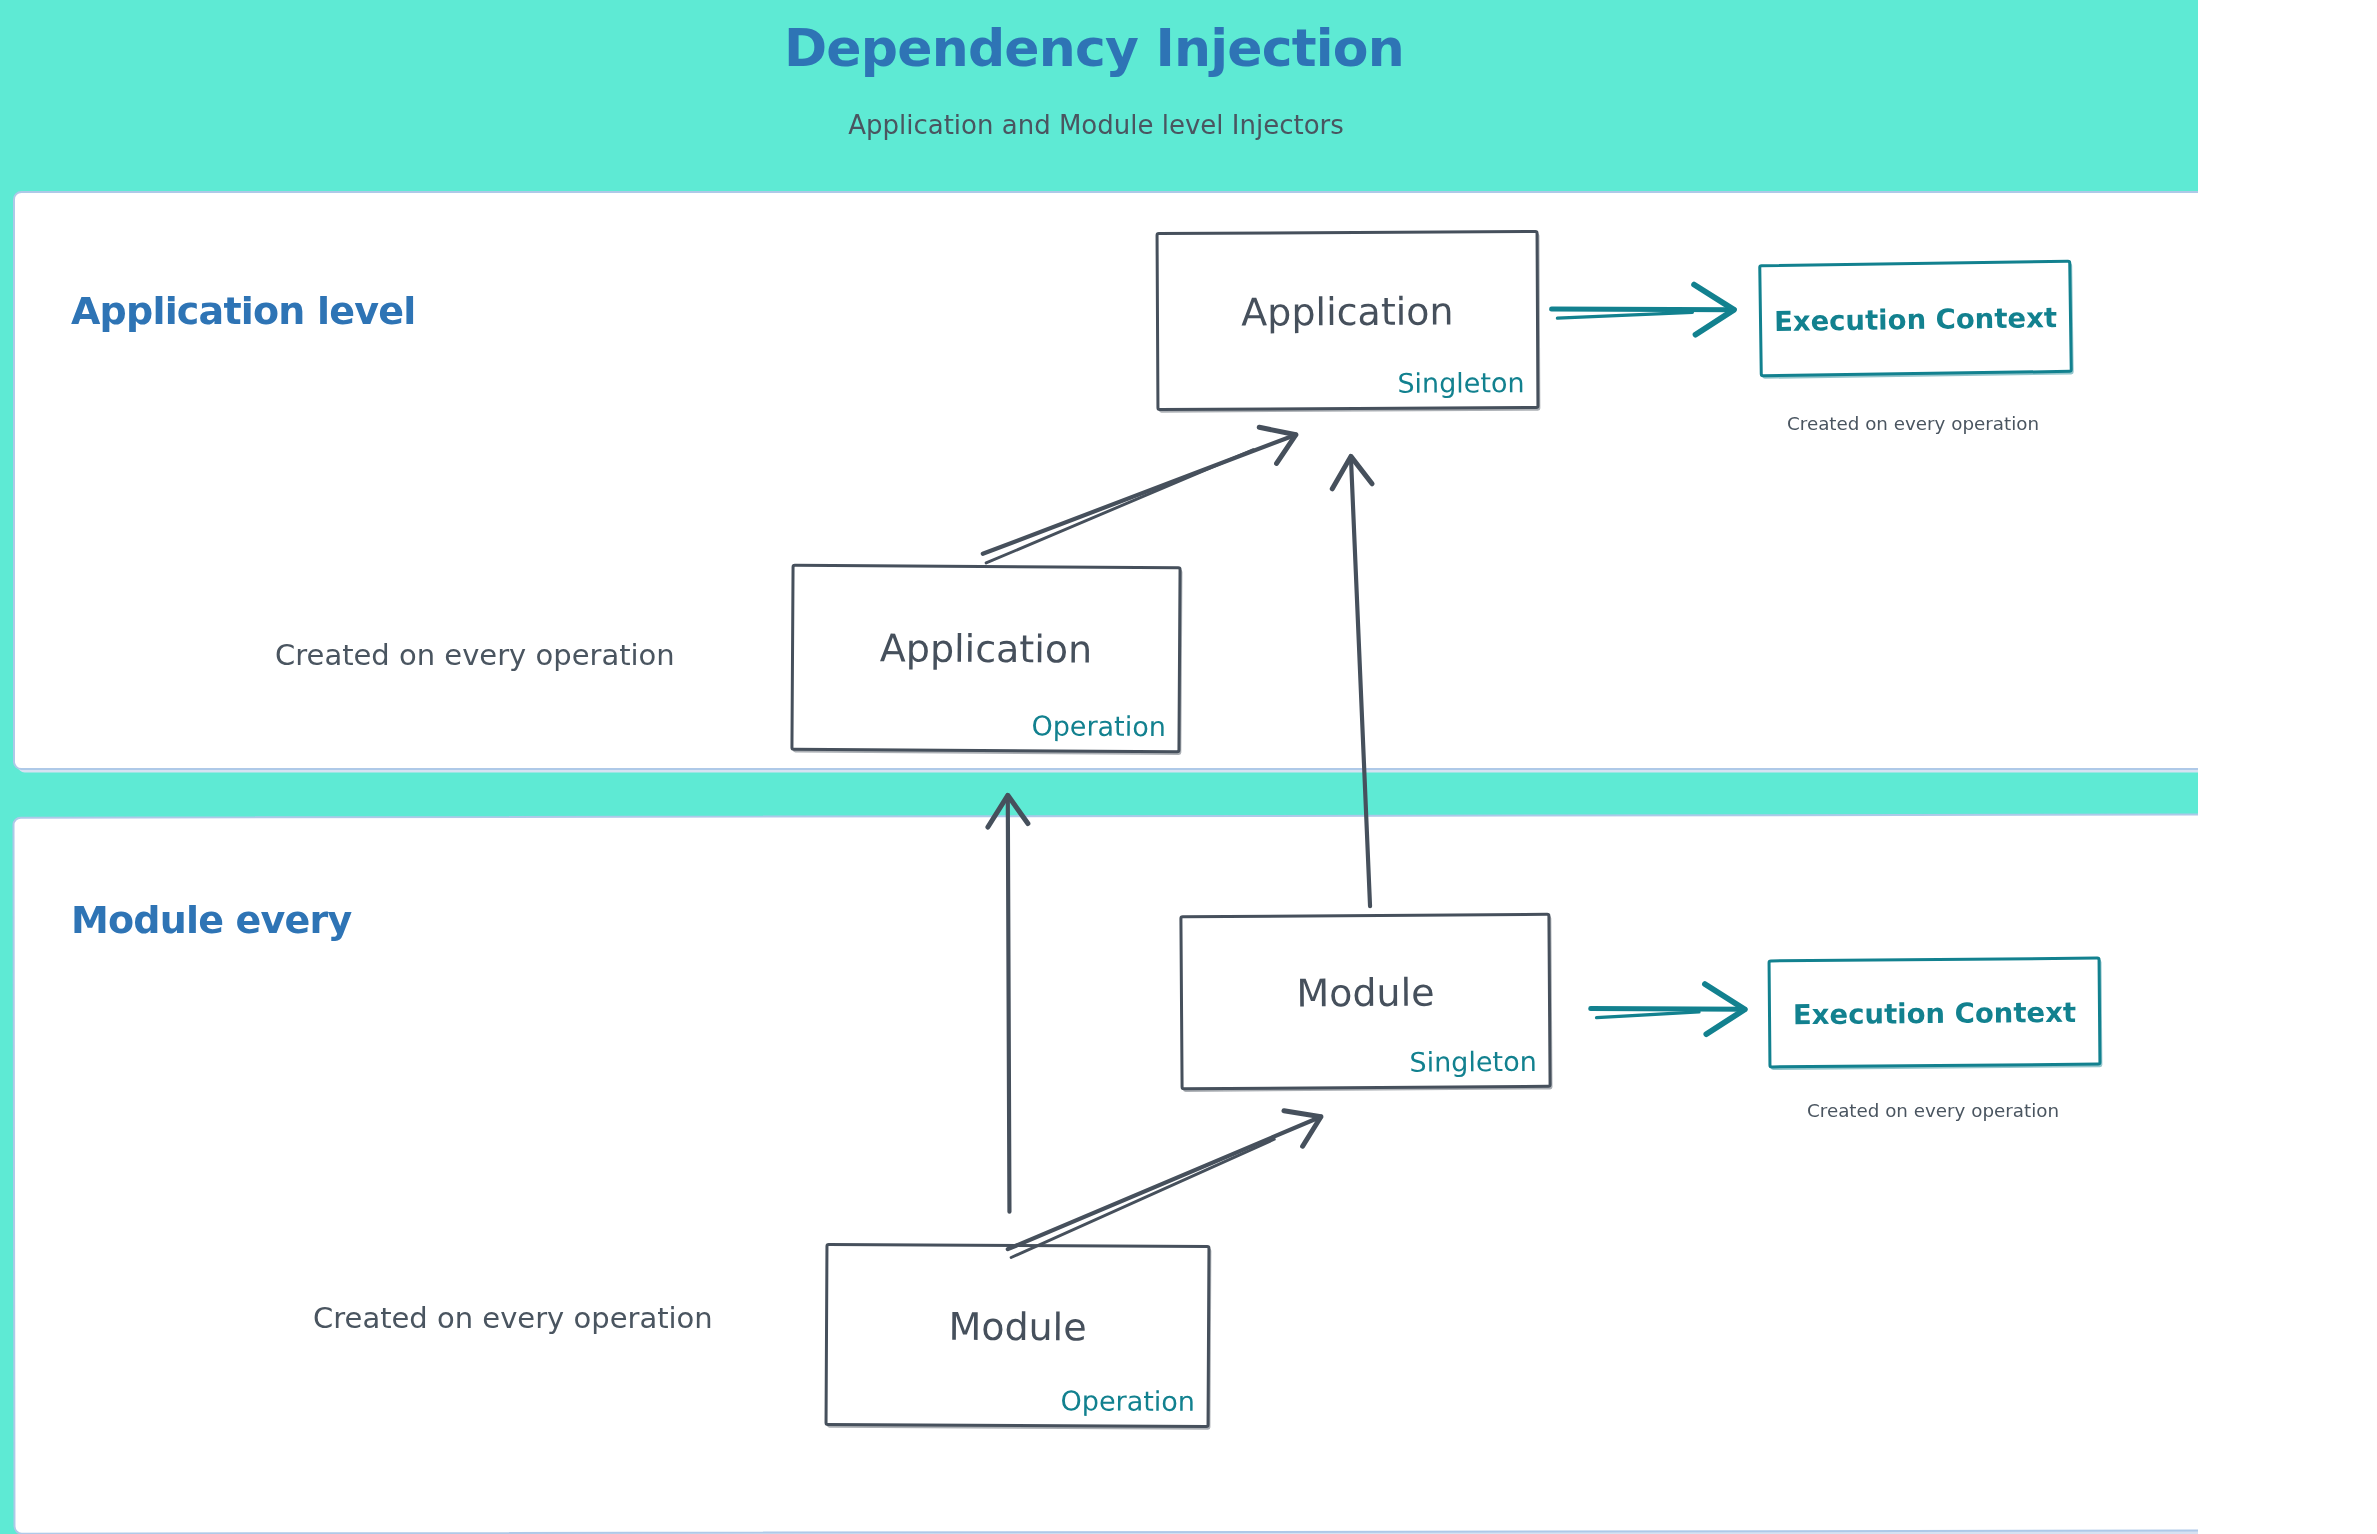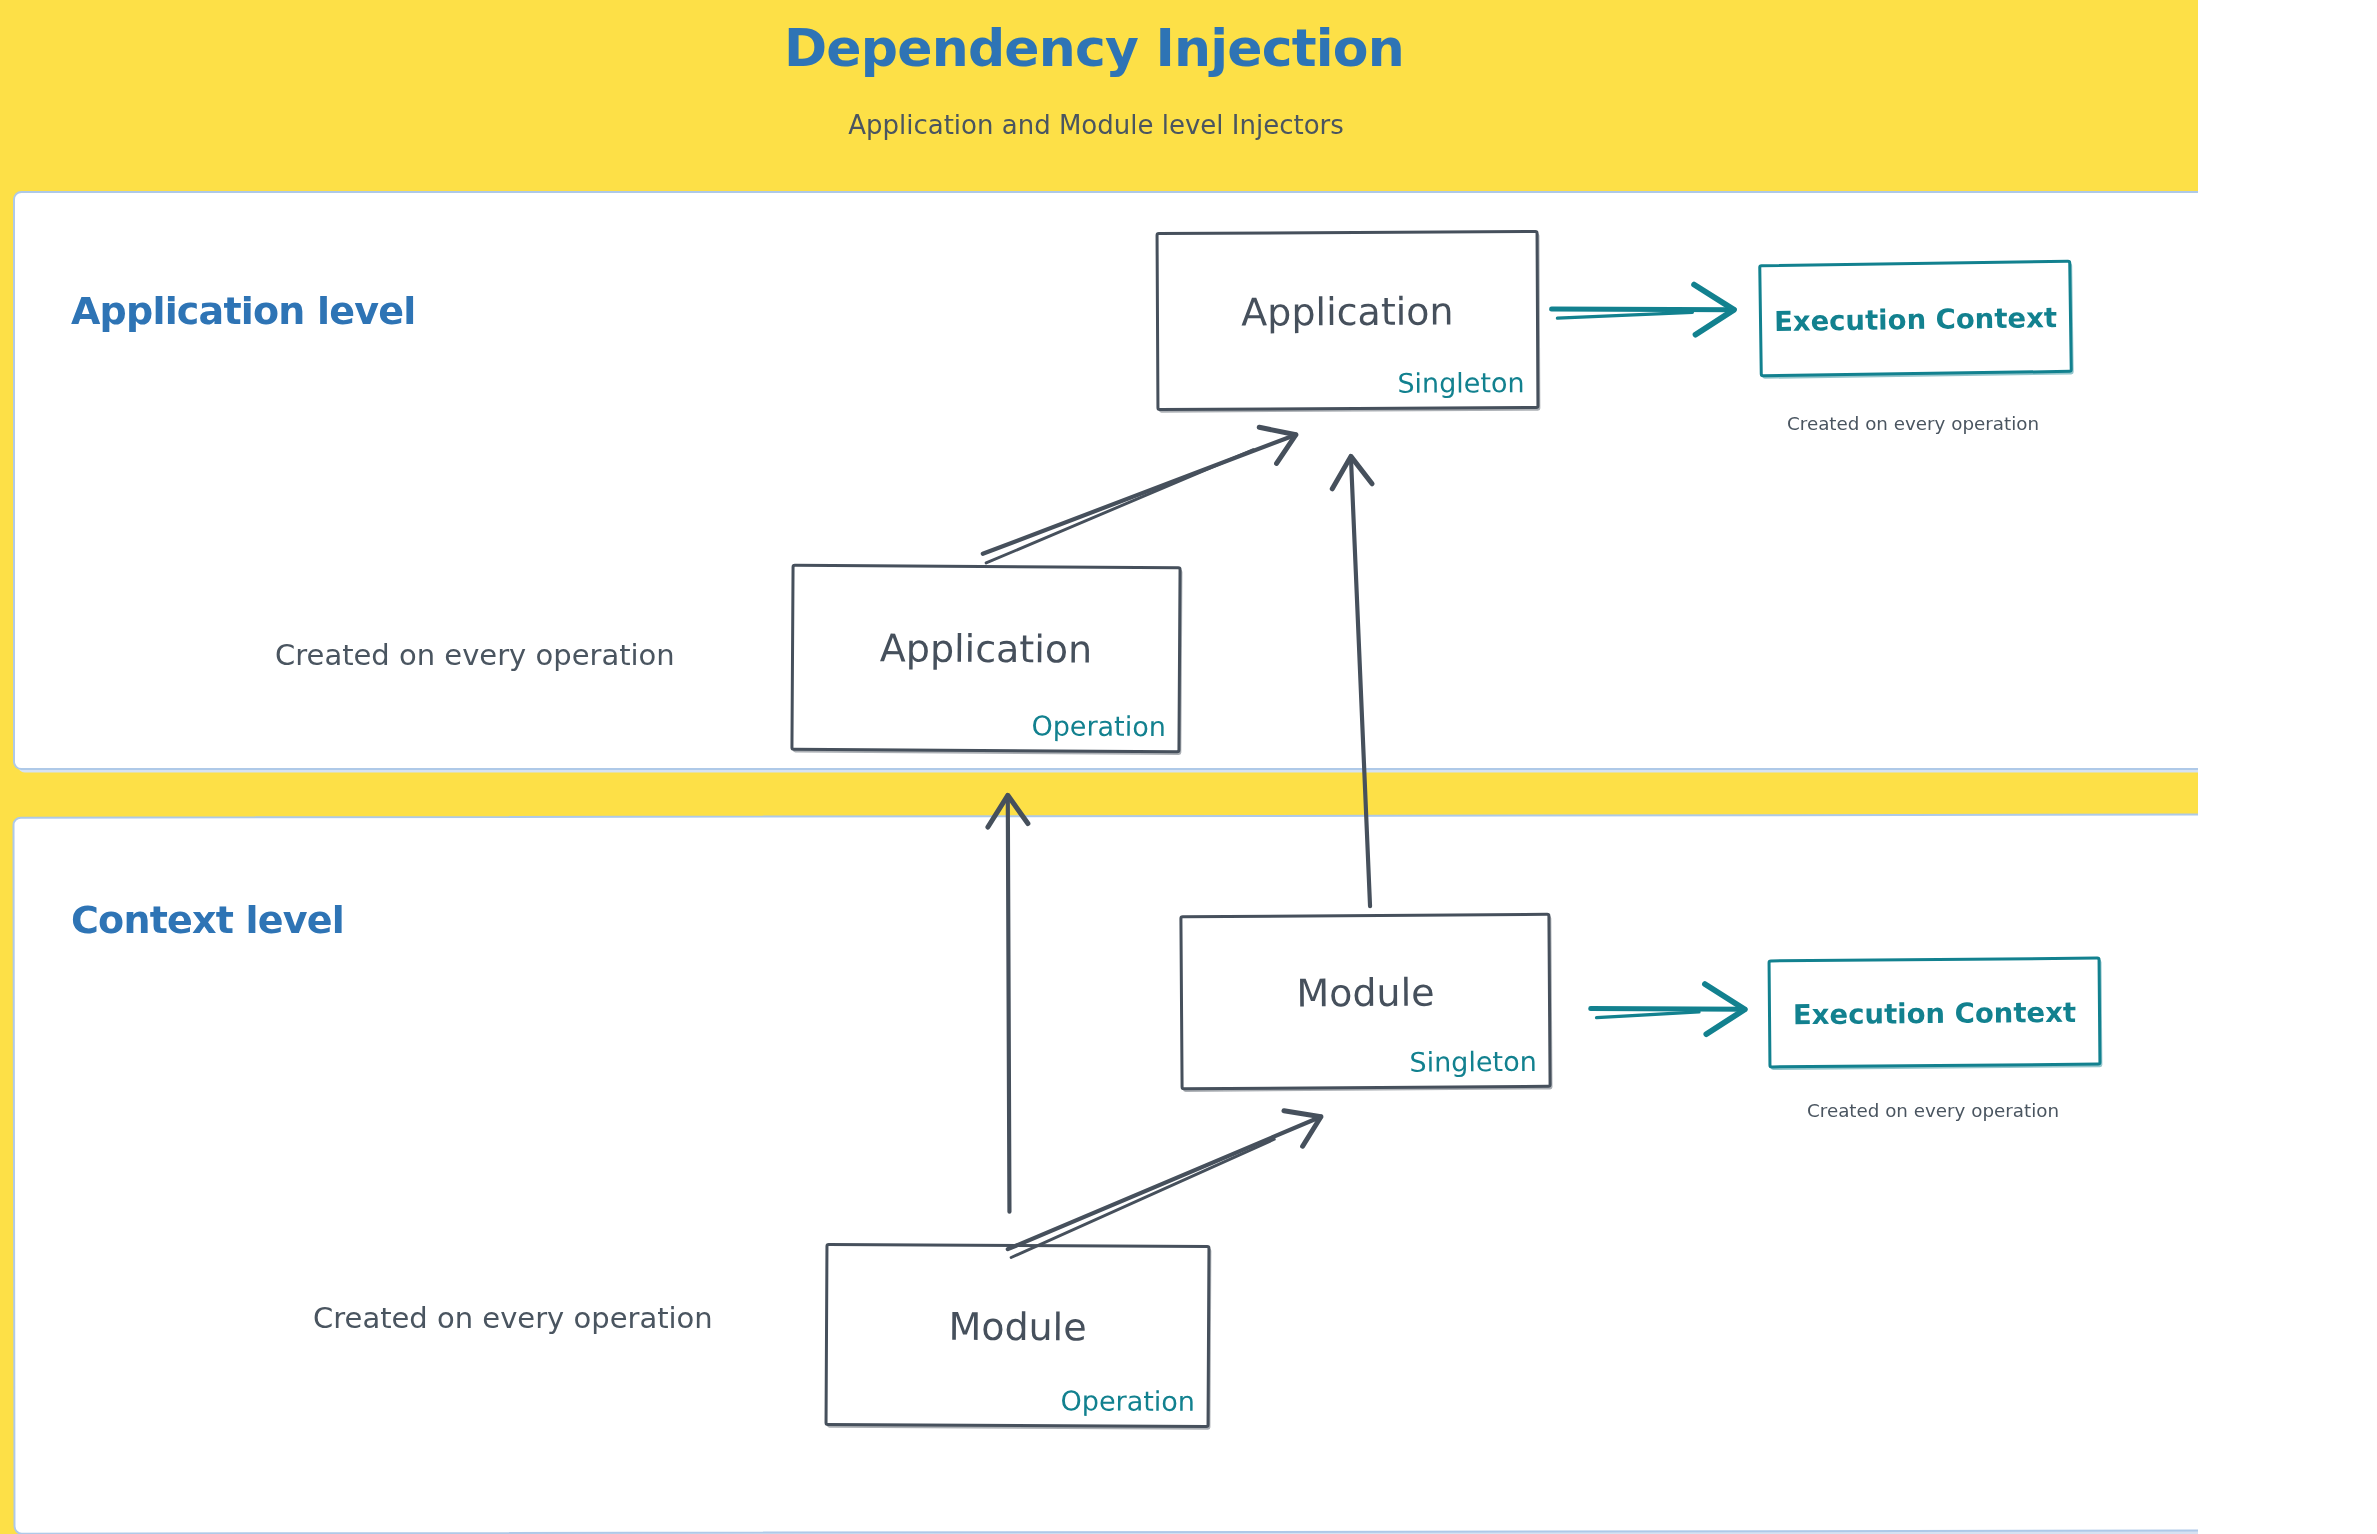--- a/index.html
+++ b/index.html
@@ -5,21 +5,21 @@
   html, body {
     margin: 0;
     padding: 0;
     background: #ffffff;
     font-family: "DejaVu Sans", "Liberation Sans", sans-serif;
   }
   .canvas {
     position: relative;
     width: 2198px;
     height: 1534px;
-    background: #fde047;
+    background: #5eead4;
     overflow: hidden;
   }
 
   
   .title {
     position: absolute;
     left: 1094px;
     top: 18.3px;
     transform: translateX(-50%);
     font-size: 52px;
@@ -146,21 +146,21 @@
 
 <div class="canvas">
 
   <div class="title">Dependency Injection</div>
   <div class="subtitle">Application and Module level Injectors</div>
 
   <div class="level-section section-app"></div>
   <div class="level-section section-module"></div>
 
   <div class="level-label label-app">Application level</div>
-  <div class="level-label label-module">Context level</div>
+  <div class="level-label label-module">Module every</div>
 
   <div class="node box-app-singleton">
     <span class="node-title">Application</span>
     <span class="node-scope">Singleton</span>
   </div>
 
   <div class="node box-app-operation">
     <span class="node-title">Application</span>
     <span class="node-scope">Operation</span>
   </div>

